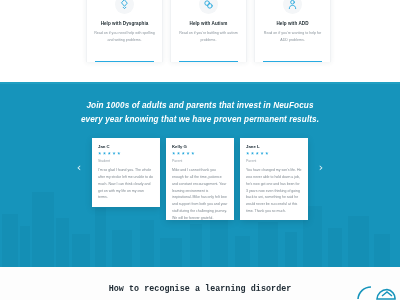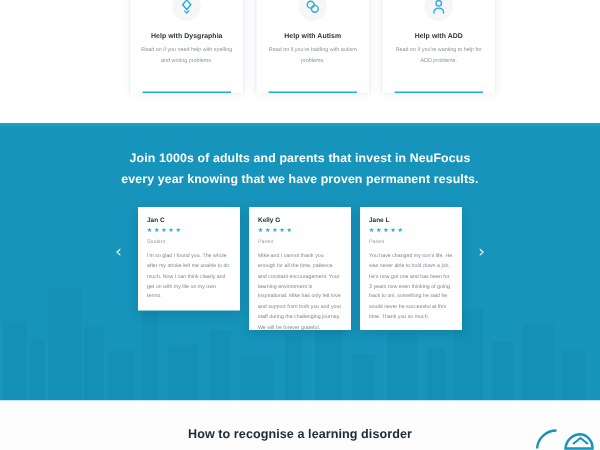--- a/index.html
+++ b/index.html
@@ -63,20 +63,21 @@
   }
   
   .skyline { position: absolute; bottom: 0; left: 0; width: 400px; height: 115px; opacity: .11; }
   .banner-head {
     position: relative;
     margin: 17px auto 0; width: 250px;
     text-align: center;
     color: #ffffff;
     font-size: 8.2px; font-weight: bold; line-height: 1.75;
     letter-spacing: 0.1px;
+    font-style: italic;
   }
 
   
   .carousel {
     position: relative; margin-top: 10px;
     display: flex; align-items: flex-start; justify-content: center;
     gap: 6px;
   }
   .arrow {
     width: 14px; height: 60px;
@@ -104,20 +105,21 @@
   
   .bottom {
     position: absolute; top: 267px; left: 0; width: 400px; height: 33px;
     background: #fdfdfd;
   }
   .bottom-title {
     position: absolute; top: 17px; left: 0; width: 400px;
     text-align: center;
     font-size: 8.4px; font-weight: bold; color: #222e37;
     letter-spacing: .05px;
+    font-family: Liberation Mono, monospace;
   }
   .chat-widget {
     position: absolute; right: 4px; bottom: 0px;
     width: 40px; height: 20px;
   }
 </style>
 </head>
 <body>
 
 <div class="page">

